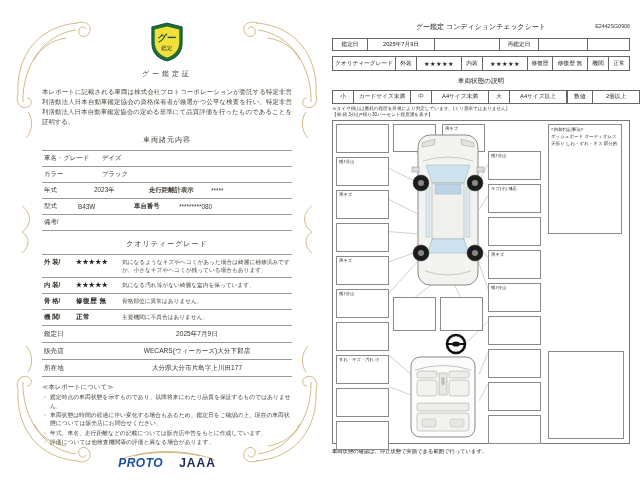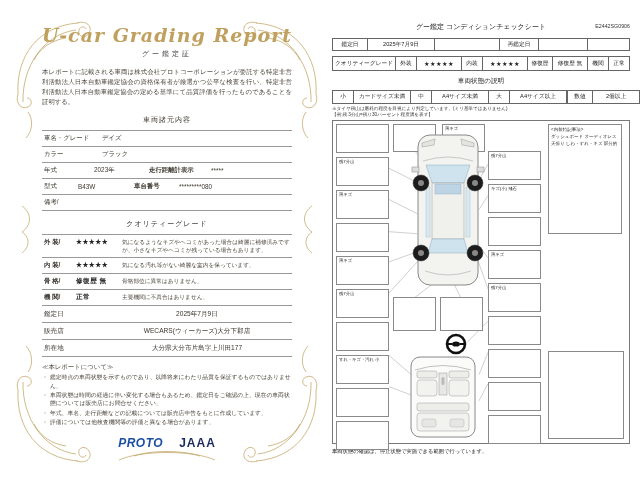--- a/index.html
+++ b/index.html
@@ -95,22 +95,29 @@
       <use href="#fl" transform="translate(306,0) scale(-1,1)"></use>
       <use href="#fl" transform="translate(0,452) scale(1,-1)"></use>
       <use href="#fl" transform="translate(306,452) scale(-1,-1)"></use>
       <path d="M8,190 c10,7 10,19 0,26 c8,5 8,15 0,21"></path>
       <path d="M298,190 c-10,7 -10,19 0,26 c-8,5 -8,15 0,21"></path>
       <path d="M105,444 c22,-10 74,-10 96,0"></path>
       <path d="M120,440 c16,-6 50,-6 66,0" stroke-width=".6"></path>
     </svg>
 
     <div class="cert-inner">
-
-      <div class="cert-title">U-car Grading Report</div>
+      <div class="emblem-wrap">
+        <svg width="34" height="40" viewBox="0 0 36 42" aria-hidden="true">
+          <path d="M18,1 L34,5 V22 C34,33 27,39 18,41 C9,39 2,33 2,22 V5 Z" fill="var(--shield-green,#1e6b3c)" stroke="#14502a" stroke-width="1"></path>
+          <path d="M18,4.5 L31,7.8 V21 C31,30 25,35.5 18,37.5 C11,35.5 5,30 5,21 V7.8 Z" fill="var(--shield-yellow,#f2e13a)"></path>
+          <text x="18" y="20" text-anchor="middle" font-size="10" font-weight="bold" fill="#1e4e2a">グー</text>
+          <text x="18" y="30" text-anchor="middle" font-size="6" fill="#333">鑑定</text>
+        </svg>
+      </div>
+
       <div class="cert-subtitle">グー鑑定証</div>
       <p class="cert-intro">本レポートに記載される車両は株式会社プロトコーポレーションが委託する特定非営利活動法人日本自動車鑑定協会の資格保有者が厳選かつ公平な検査を行い、特定非営利活動法人日本自動車鑑定協会の定める基準にて品質評価を行ったものであることを証明する。</p>
 
       <div class="sec-title">車両諸元内容</div>
       <div class="spec-table">
         <div class="s-row">
           <span class="s-lab" style="width:58px">車名・グレード</span>
           <span>デイズ</span>
         </div>
         <div class="s-row">

